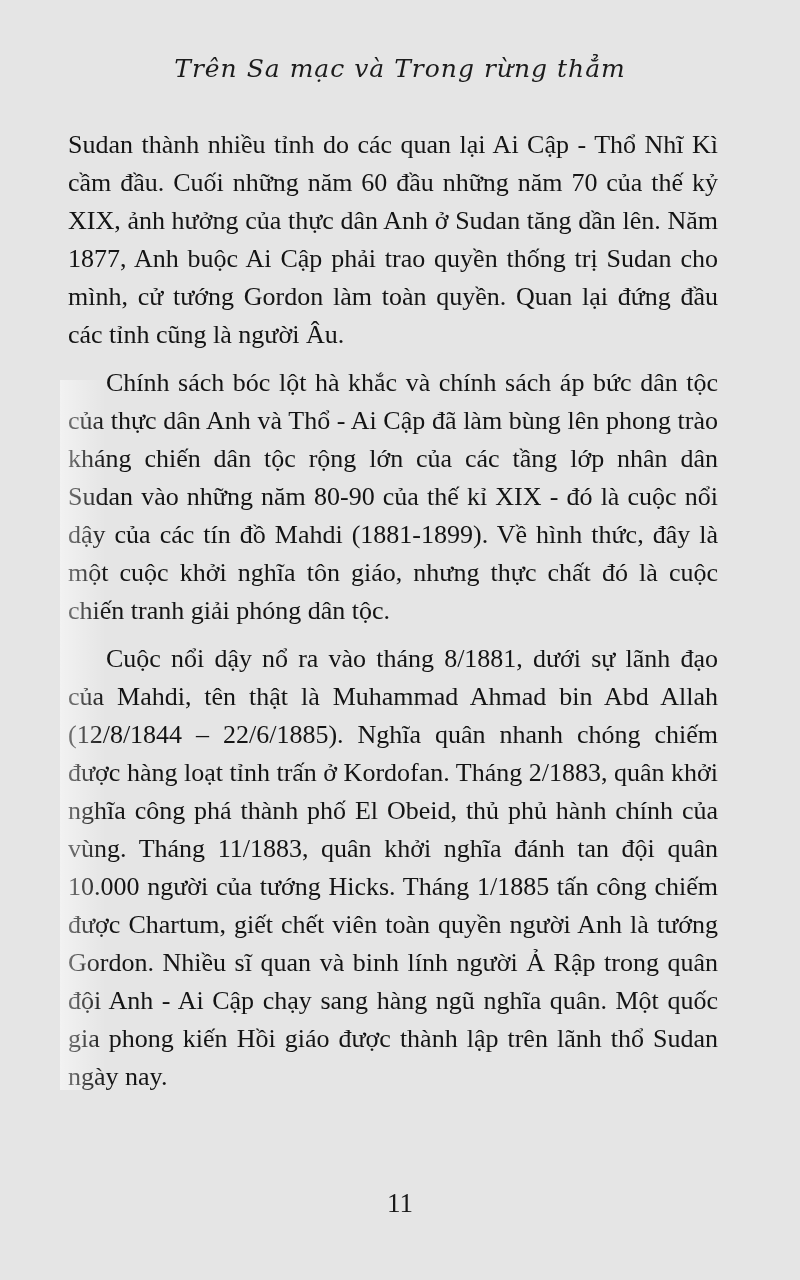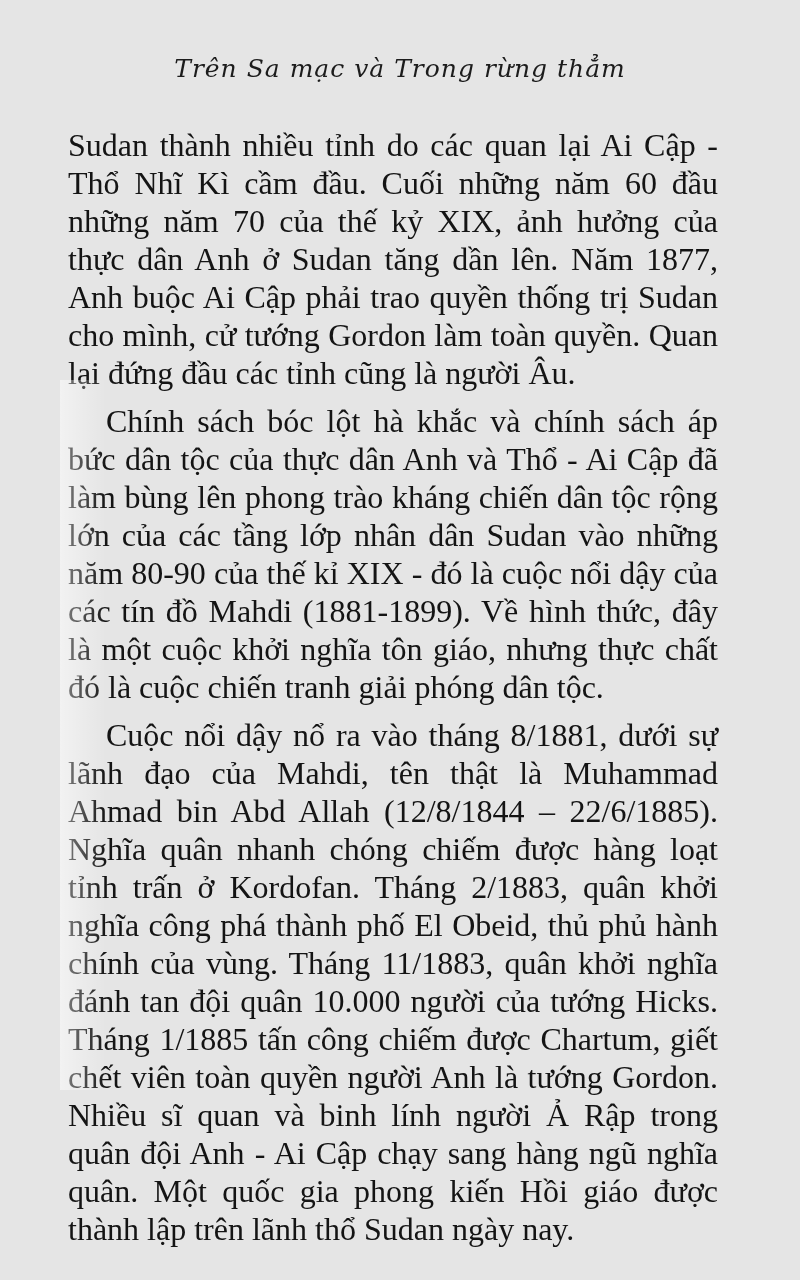--- a/index.html
+++ b/index.html
@@ -28,21 +28,21 @@
     font-size: 25px;
     letter-spacing: 1px;
     color: #1c1c1c;
   }
   .body-text {
     position: absolute;
     top: 126px;
     left: 68px;
     width: 650px;
     font-family: "Liberation Serif", "DejaVu Serif", serif;
-    font-size: 32px;
+    font-size: 26px;
     line-height: 38px;
     text-align: justify;
     color: #141414;
   }
   .body-text p {
     margin: 0 0 10px 0;
   }
   .body-text p.indent {
     text-indent: 38px;
   }
@@ -76,14 +76,15 @@
   </div>
 
   <div class="body-text">
     <p>Sudan thành nhiều tỉnh do các quan lại Ai Cập - Thổ Nhĩ Kì cầm đầu. Cuối những năm 60 đầu những năm 70 của thế kỷ XIX, ảnh hưởng của thực dân Anh ở Sudan tăng dần lên. Năm 1877, Anh buộc Ai Cập phải trao quyền thống trị Sudan cho mình, cử tướng Gordon làm toàn quyền. Quan lại đứng đầu các tỉnh cũng là người Âu.</p>
     <p class="indent">Chính sách bóc lột hà khắc và chính sách áp bức dân tộc của thực dân Anh và Thổ - Ai Cập đã làm bùng lên phong trào kháng chiến dân tộc rộng lớn của các tầng lớp nhân dân Sudan vào những năm 80-90 của thế kỉ XIX - đó là cuộc nổi dậy của các tín đồ Mahdi (1881-1899). Về hình thức, đây là một cuộc khởi nghĩa tôn giáo, nhưng thực chất đó là cuộc chiến tranh giải phóng dân tộc.</p>
     <p class="indent">Cuộc nổi dậy nổ ra vào tháng 8/1881, dưới sự lãnh đạo của Mahdi, tên thật là Muhammad Ahmad bin Abd Allah (12/8/1844 – 22/6/1885). Nghĩa quân nhanh chóng chiếm được hàng loạt tỉnh trấn ở Kordofan. Tháng 2/1883, quân khởi nghĩa công phá thành phố El Obeid, thủ phủ hành chính của vùng. Tháng 11/1883, quân khởi nghĩa đánh tan đội quân 10.000 người của tướng Hicks. Tháng 1/1885 tấn công chiếm được Chartum, giết chết viên toàn quyền người Anh là tướng Gordon. Nhiều sĩ quan và binh lính người Ả Rập trong quân đội Anh - Ai Cập chạy sang hàng ngũ nghĩa quân. Một quốc gia phong kiến Hồi giáo được thành lập trên lãnh thổ Sudan ngày nay.</p>
   </div>
 
   <div class="scan-fade"></div>
 
+  <div class="page-number">11</div>
 
 </div>
 
 </body></html>

